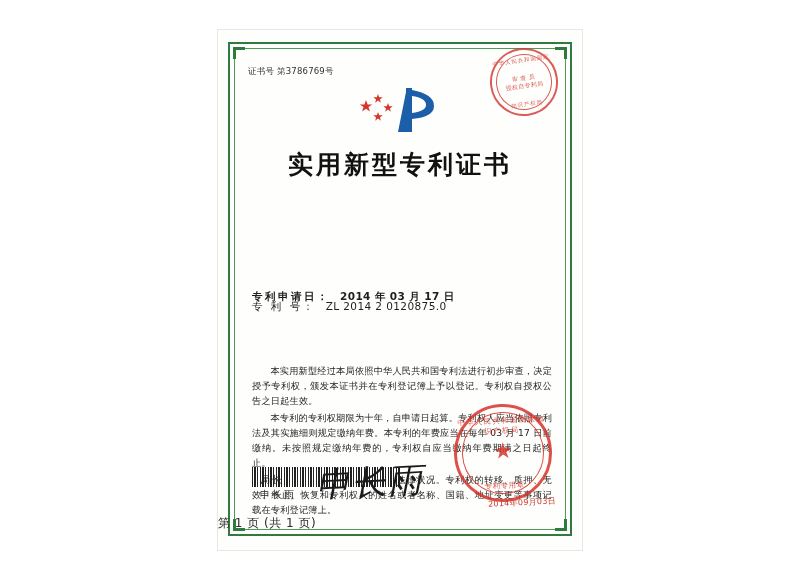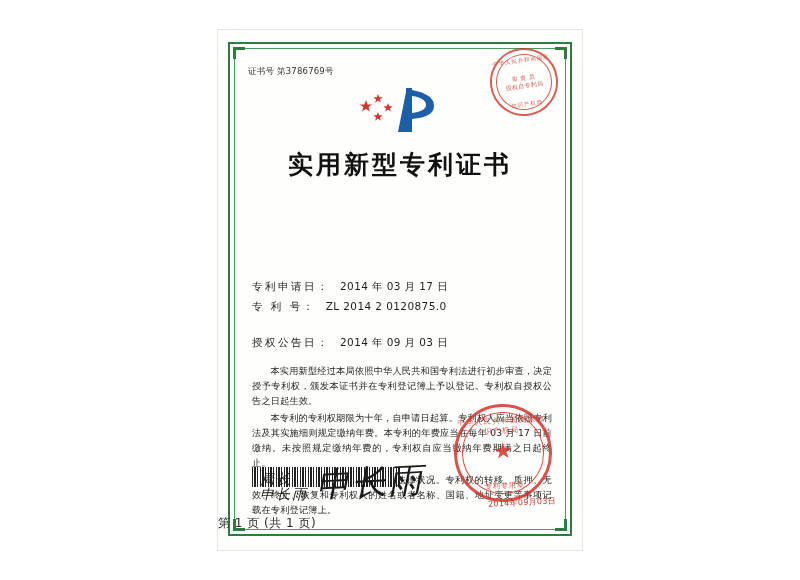--- a/index.html
+++ b/index.html
@@ -142,21 +142,21 @@
     font-size: 10.5px;
     color: #1d1f1d;
     white-space: nowrap;
   }
   .field .lbl { letter-spacing: 2.5px; }
   .field .val { margin-left: 10px; letter-spacing: 0.4px; }
 
   #f-name   { top: 166px; }
   #f-inv    { top: 194px; }
   #f-num    { top: 230px; margin-top: 40px; }
-  #f-appdate{ top: 250px; }
+  #f-appdate{ top: 260px; font-weight: bold; }
   #f-owner  { top: 278px; }
   #f-grant  { top: 306px; }
 
   
   #body-text {
     position: absolute;
     left: 34px;
     right: 30px;
     top: 333px;
     font-size: 9.2px;
@@ -232,25 +232,24 @@
     color: #c9382f;
     letter-spacing: 0.3px;
     transform: rotate(-3deg);
   }
 
   
   #director {
     position: absolute;
     left: 42px;
     bottom: 48px;
-    font-size: 14px;
+    font-size: 10px;
     line-height: 15px;
     color: #1d1f1d;
     letter-spacing: 2px;
-    font-style: italic;
   }
   
   #signature {
     position: absolute;
     left: 98px;
     bottom: 44px;
     font-family: "DejaVu Serif", "Liberation Serif", serif;
     font-size: 34px;
     color: #1a1a1a;
     font-style: italic;
@@ -312,23 +311,20 @@
     </div>
 
     <div id="doc-title" class="cn">实用新型专利证书</div>
 
     <div class="field cn" id="f-num">
       <span class="lbl">专 利 号：</span><span class="val">ZL 2014 2 0120875.0</span>
     </div>
     <div class="field cn" id="f-appdate">
       <span class="lbl">专利申请日：</span><span class="val">2014 年 03 月 17 日</span>
     </div>
-    <div class="field cn" id="f-grant">
-      <span class="lbl">授权公告日：</span><span class="val">2014 年 09 月 03 日</span>
-    </div>
 
     <div id="body-text" class="cn">
       <p>本实用新型经过本局依照中华人民共和国专利法进行初步审查，决定授予专利权，颁发本证书并在专利登记簿上予以登记。专利权自授权公告之日起生效。</p>
       <p>本专利的专利权期限为十年，自申请日起算。专利权人应当依照专利法及其实施细则规定缴纳年费。本专利的年费应当在每年 03 月 17 日前缴纳。未按照规定缴纳年费的，专利权自应当缴纳年费期满之日起终止。</p>
       <p>专利证书记载专利权登记时的法律状况。专利权的转移、质押、无效、终止、恢复和专利权人的姓名或者名称、国籍、地址变更等事项记载在专利登记簿上。</p>
     </div>
 
     <div id="barcode"></div>
 
     <div id="director" class="cn">

